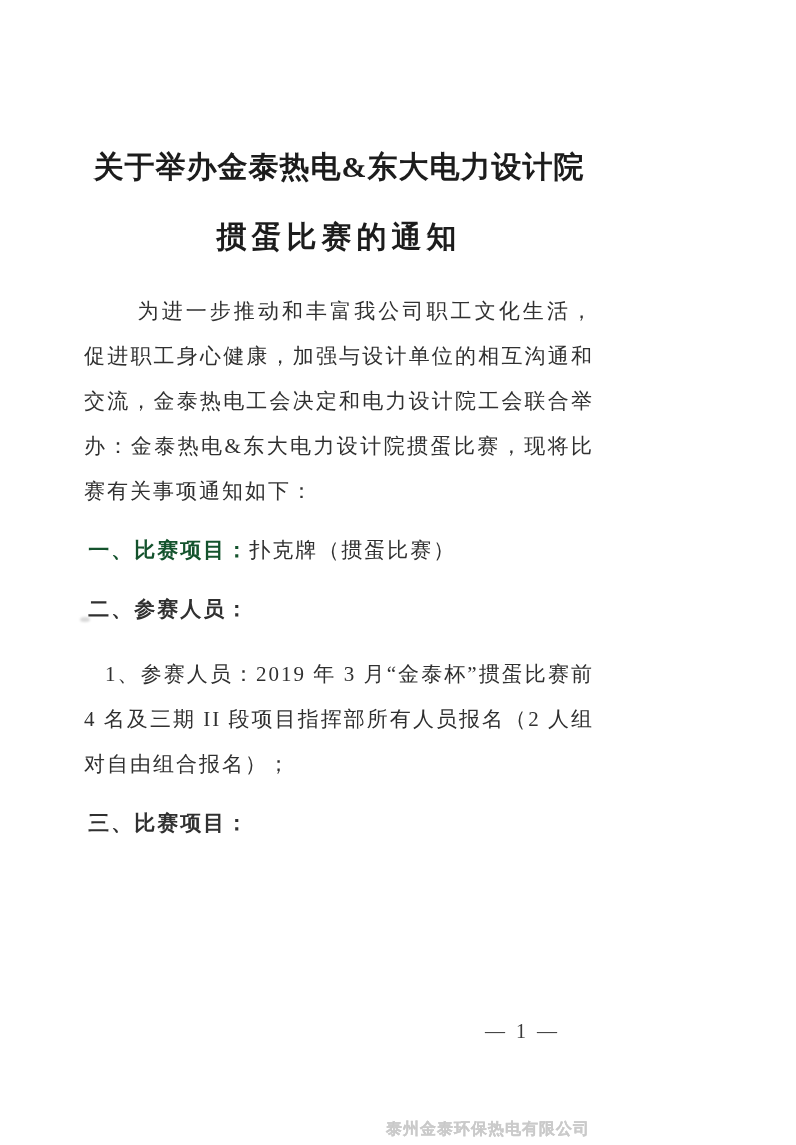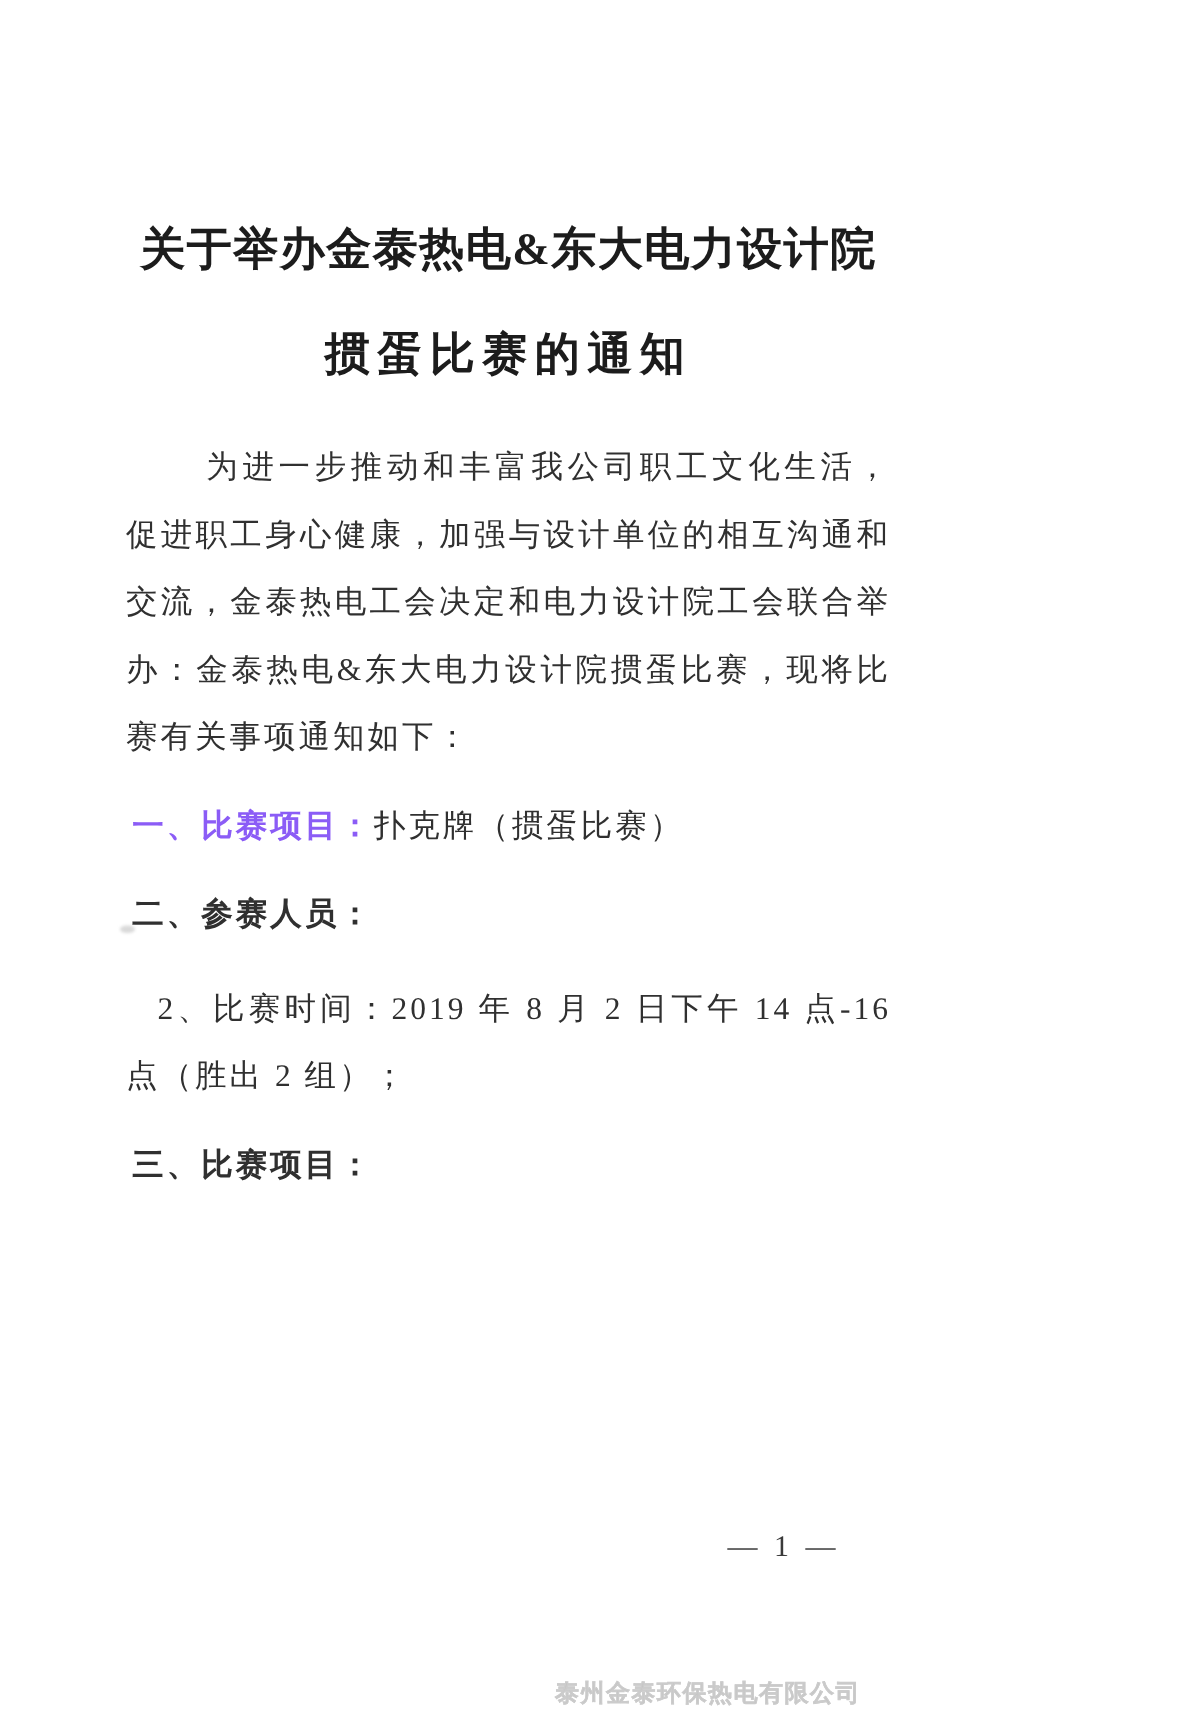--- a/index.html
+++ b/index.html
@@ -47,33 +47,33 @@
   p.heading-line {
     margin-top: 14px;
     text-indent: 0.2em;
   }
   p.item {
     text-indent: 1em;
   }
   p.item.gap-lg { margin-top: 20px; }
   p.item.gap-md { margin-top: 18px; }
   p.item.gap-sm { margin-top: 14px; }
-  .bold { font-weight: 700; color: #8b5cf6; }
+  .bold { font-weight: 700; color: #14532d; }
   .page-number {
     position: absolute;
     top: 1020px;
     right: 100px;
     font-size: 20px;
     letter-spacing: 3px;
     color: #3a3a3a;
   }
   .footer-watermark {
     position: absolute;
     bottom: 5px;
-    right: 86px;
+    right: 70px;
     font-size: 16px;
     font-weight: 700;
     letter-spacing: 1px;
     color: #c3c3c3;
     -webkit-text-stroke: 0.2px #cccccc;
   }
   .scan-artifact {
     position: absolute;
     left: 80px;
     top: 617px;
@@ -92,22 +92,22 @@
   <h1 class="title">关于举办金泰热电&amp;东大电力设计院</h1>
 
   <h1 class="title second">掼蛋比赛的通知</h1>
 
   <p class="body intro">为进一步推动和丰富我公司职工文化生活，促进职工身心健康，加强与设计单位的相互沟通和交流，金泰热电工会决定和电力设计院工会联合举办：金泰热电&amp;东大电力设计院掼蛋比赛，现将比赛有关事项通知如下：</p>
 
   <p class="body heading-line"><span class="bold">一、比赛项目：</span><span>扑克牌（掼蛋比赛）</span></p>
 
   <p class="body heading-line bold">二、参赛人员：</p>
 
+  <p class="body item gap-lg">1、参赛人员：2019 年 3 月“金泰杯”掼蛋比赛前 4 名及三期 II 段项目指挥部所有人员报名（2 人组对自由组合报名）；</p>
 
-  <p class="body item gap-md">2、比赛时间：2019 年 8 月 2 日下午 14 点-16 点（胜出 2 组）；</p>
 
 
 
   <p class="body heading-line bold">三、比赛项目：</p>
 
   <div class="page-number">— 1 —</div>
 
   <div class="footer-watermark">泰州金泰环保热电有限公司</div>
 
   <div class="scan-artifact"></div>

